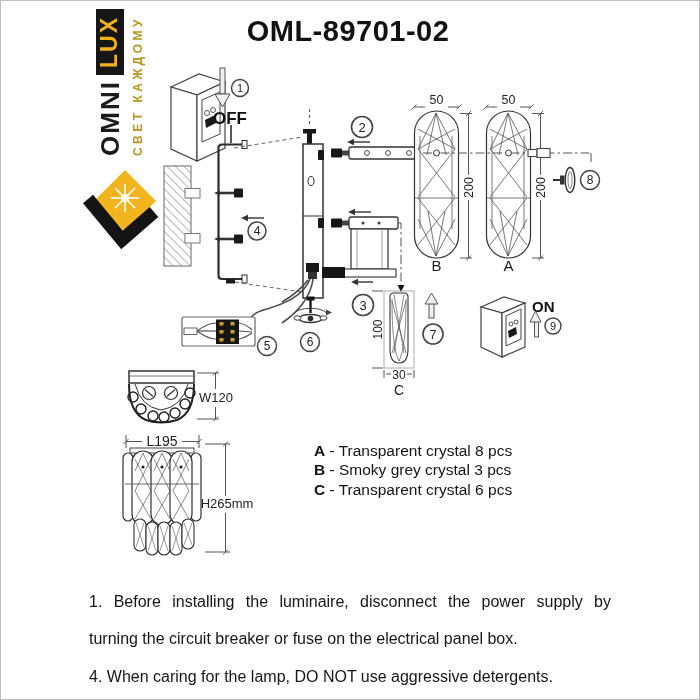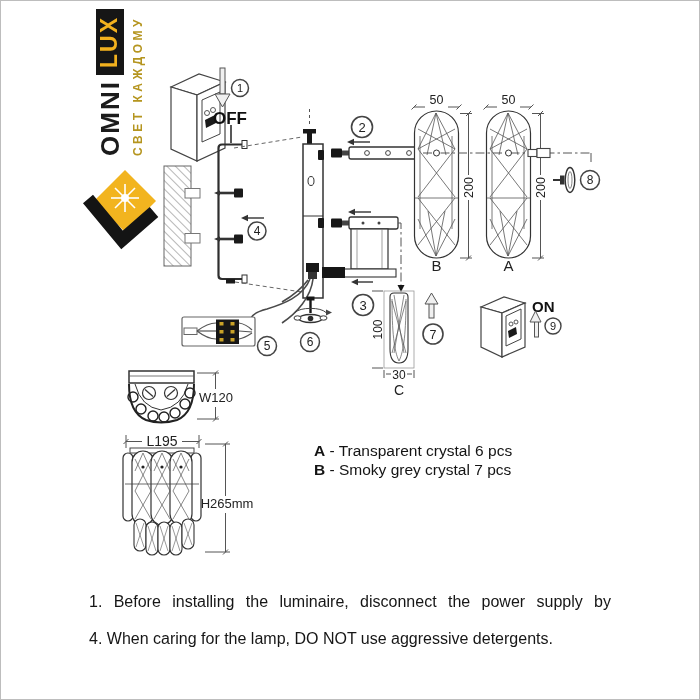--- a/index.html
+++ b/index.html
@@ -13,20 +13,21 @@
   .instructions{position:absolute;left:88px;top:574px;width:522px;font-size:16px;
                 line-height:21.3px;color:#161616;}
   .instructions .ln{width:100%;margin-top:16px;}
   .instructions .stretch{text-align:justify;text-align-last:justify;}
 </style>
 </head>
 <body>
 
 <div class="page">
 
+  <div class="title">OML-89701-02</div>
 
   <svg class="diagram" width="698" height="698" viewBox="0 0 698 698">
     <defs>
       <pattern id="hatch" width="6" height="6" patternUnits="userSpaceOnUse" patternTransform="rotate(-45)">
         <line x1="0" y1="0" x2="0" y2="6" stroke="#8f8f8f" stroke-width="1.3"></line>
       </pattern>
       <g id="capsuleAB">
         <rect x="413.5" y="110" width="44" height="147" rx="22" fill="#fff" stroke="#333" stroke-width="1.2"></rect>
         <path d="M435,112 L417,148 M435,112 L426,154 M435,112 L445,154 M435,112 L454,148
                  M417,128 L454,148 M454,128 L417,148
@@ -390,22 +391,24 @@
         <line x1="224.5" y1="443" x2="224.5" y2="495"></line>
           <line x1="224.5" y1="512" x2="224.5" y2="551"></line>
         <line x1="222" y1="445.5" x2="227" y2="440.5"></line>
           <line x1="222" y1="553.5" x2="227" y2="548.5"></line>
       </g>
       <text x="226" y="507" text-anchor="middle" font-size="13" fill="#222">H265mm</text>
     </g>
   </svg>
 
   <div class="legend">
-    <div class="row"><span class="k">A</span><span> - Transparent crystal 6 pcs</span></div>
-    <div class="row"><span class="k">B</span><span> - Smoky grey crystal 7 pcs</span></div>
+    <div class="row"><span class="k">A</span><span> - Transparent crystal 8 pcs</span></div>
+    <div class="row"><span class="k">B</span><span> - Smoky grey crystal 3 pcs</span></div>
+    <div class="row"><span class="k">C</span><span> - Transparent crystal 6 pcs</span></div>
   </div>
 
   <div class="instructions">
     <div class="ln stretch">1. Before installing the luminaire, disconnect the power supply by</div>
+    <div class="ln">turning the circuit breaker or fuse on the electrical panel box.</div>
     <div class="ln">4. When caring for the lamp, DO NOT use aggressive detergents.</div>
   </div>
 
 </div>
 
 </body></html>

